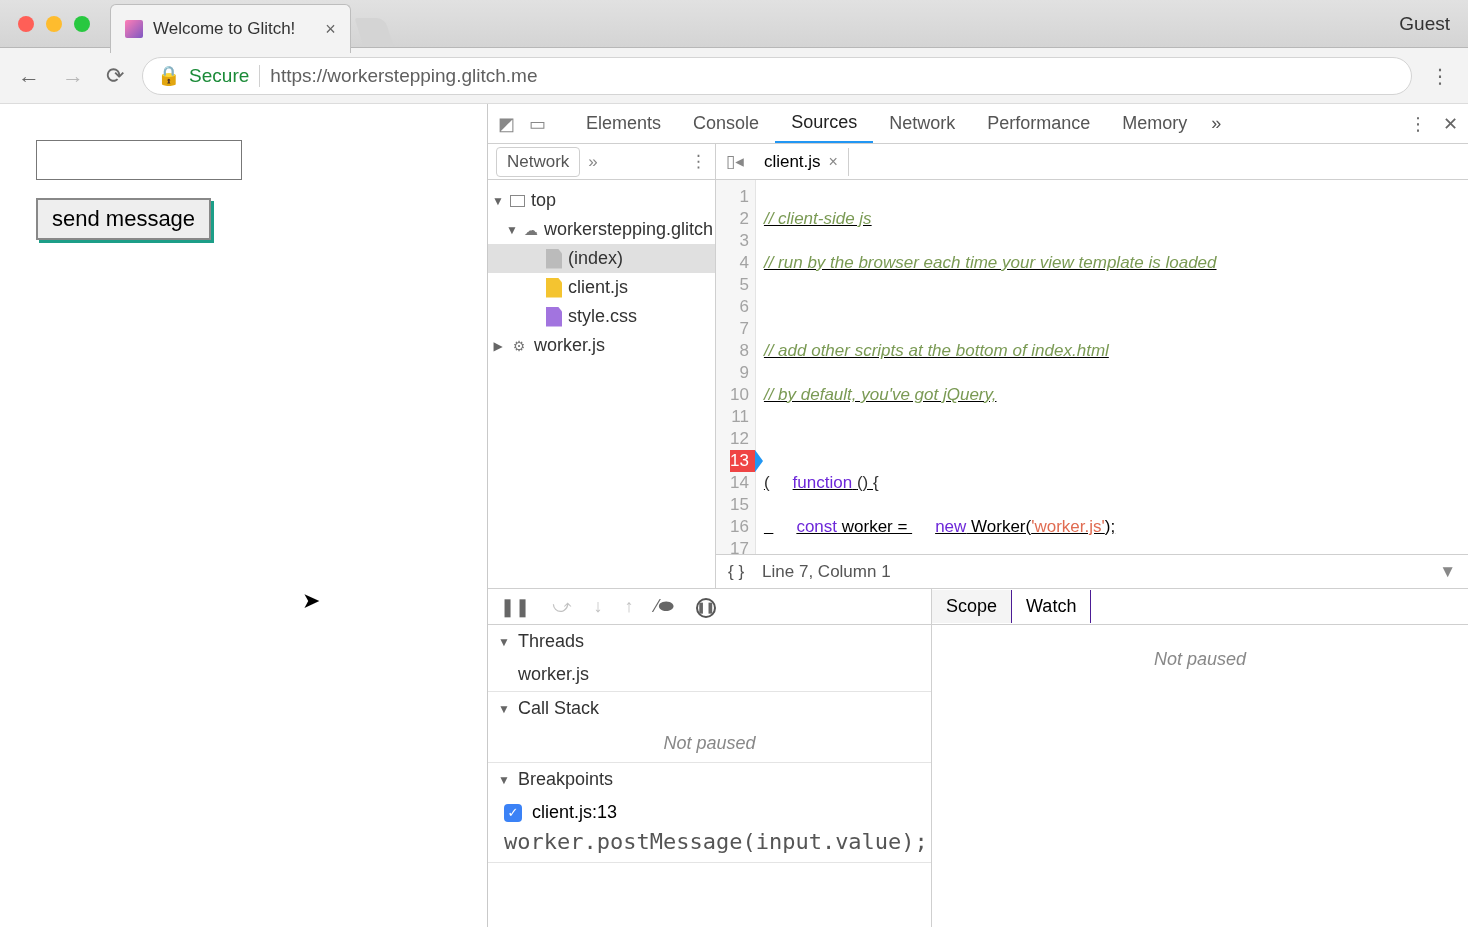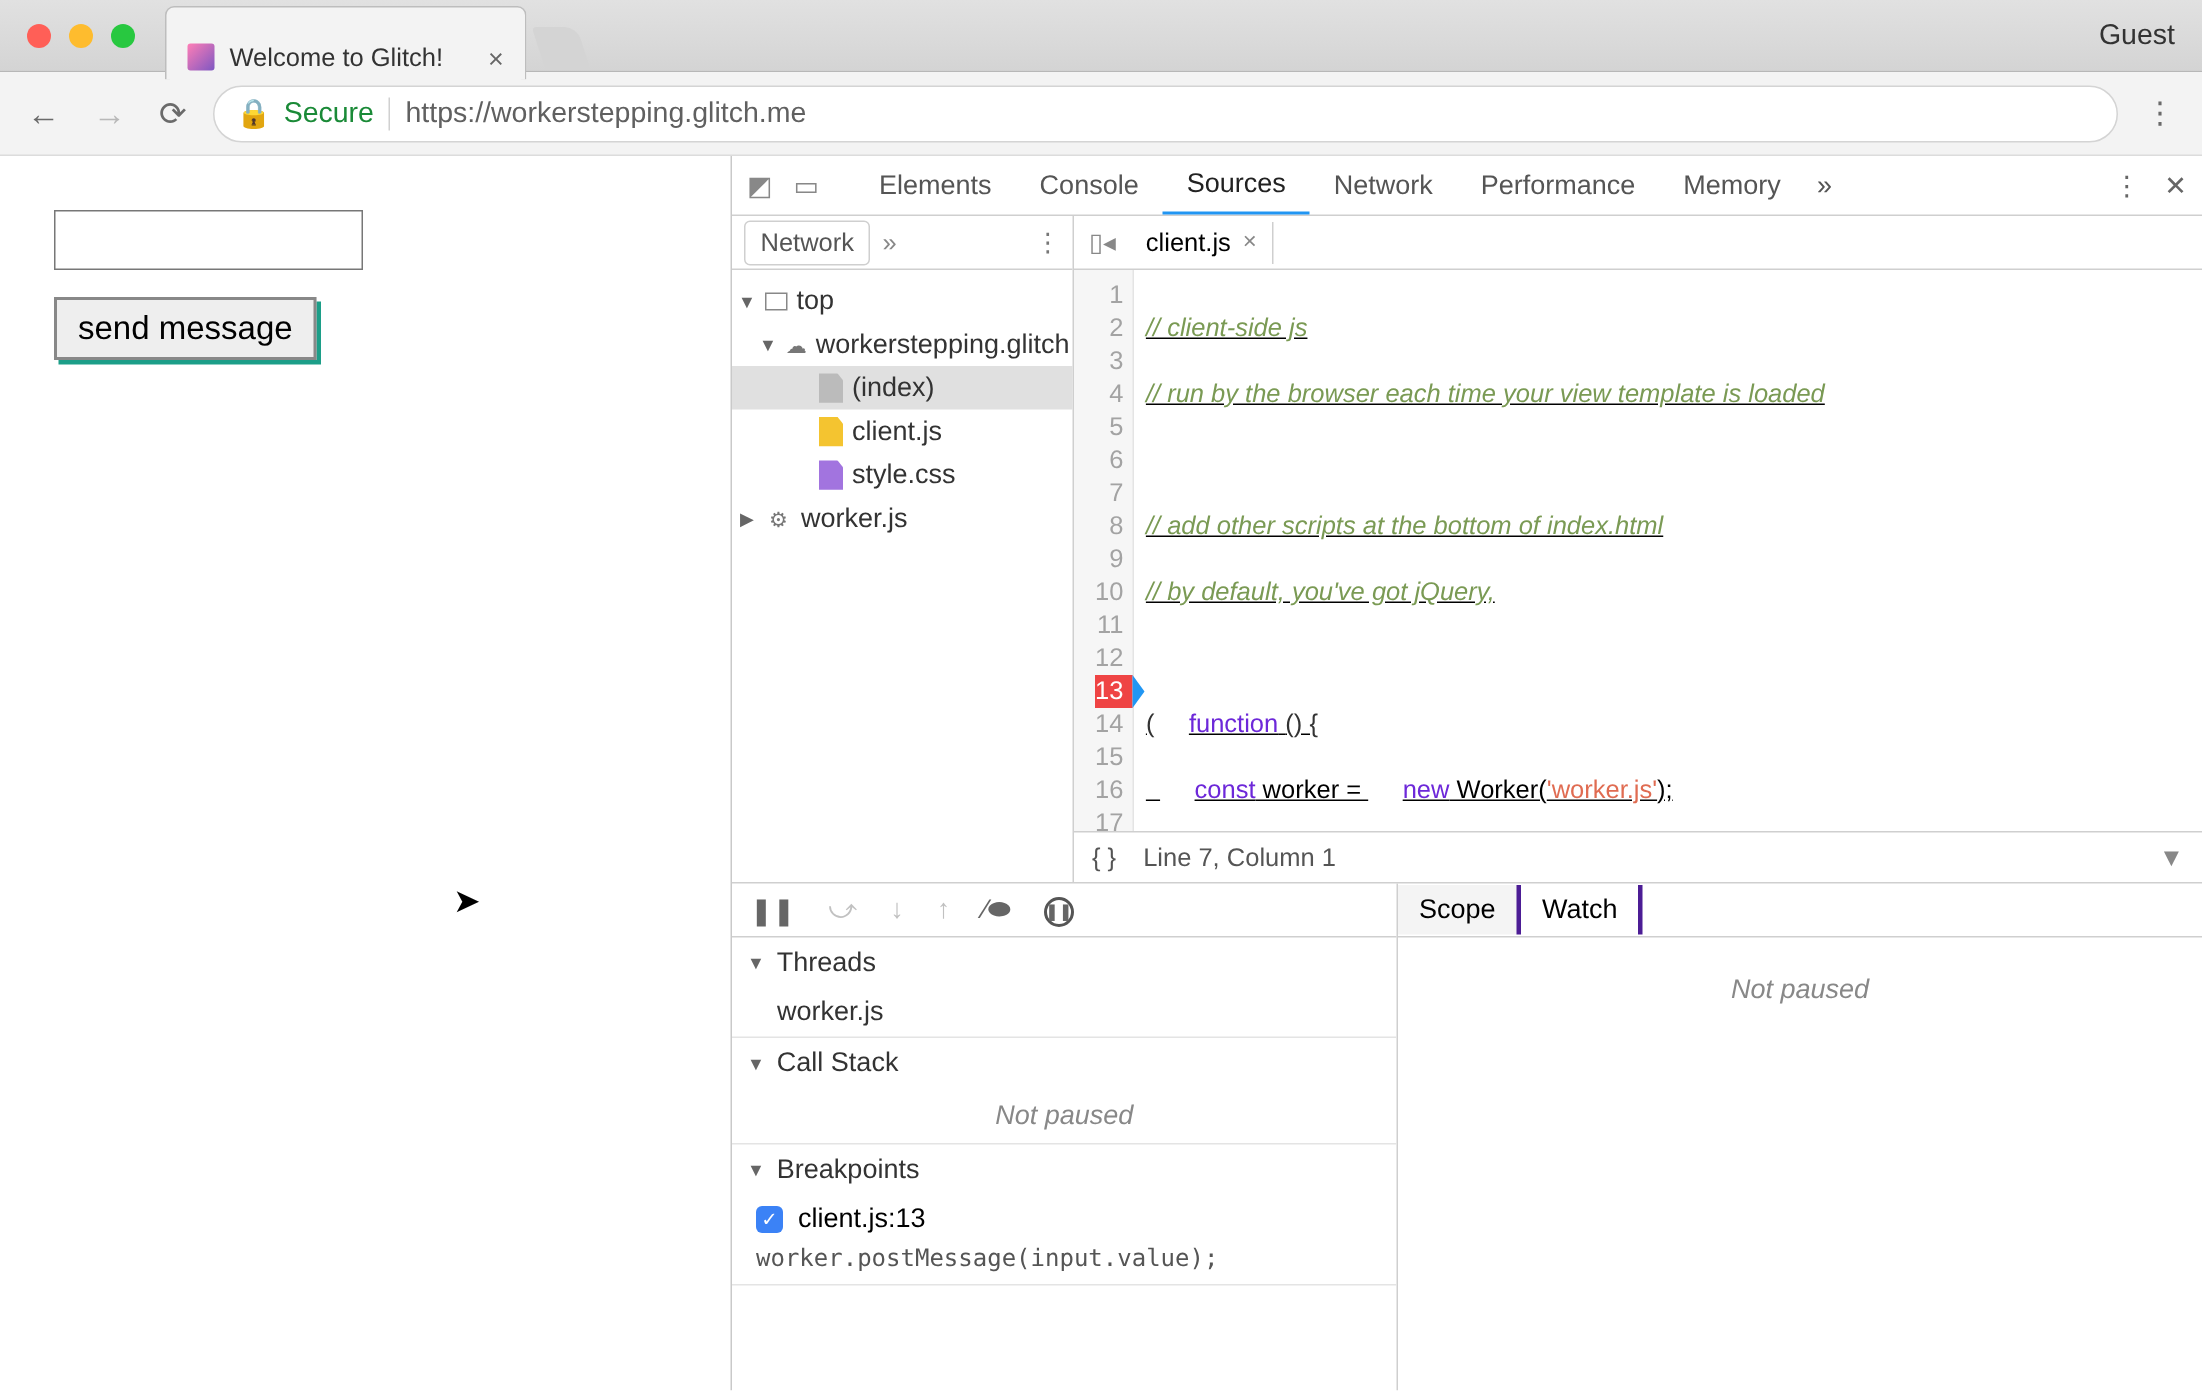--- a/index.html
+++ b/index.html
@@ -3,21 +3,21 @@
 <meta charset="utf-8">
 <style>
 * { margin: 0; padding: 0; box-sizing: border-box; font-family: -apple-system, BlinkMacSystemFont, "Segoe UI", Arial, sans-serif; }
 body { width: 1468px; height: 927px; background: #fff; overflow: hidden; position: relative; }
 
 
 .titlebar { height: 48px; background: linear-gradient(#e1e1e1,#d4d4d4); display: flex; align-items: center; padding: 0 18px; border-bottom: 1px solid #b7b7b7; }
 .traffic { display: flex; gap: 12px; margin-right: 20px; }
 .dot { width: 16px; height: 16px; border-radius: 50%; }
 .dot.r { background: #ff5f57; } .dot.y { background: #febc2e; } .dot.g { background: #28c840; }
-.tab { display: flex; background: #f3f3f3; padding: 24px 14px; border-radius: 6px 6px 0 0; height: 38px; margin-top: 10px; border: 1px solid #bdbdbd; border-bottom: none; }
+.tab { display: flex; align-items: center; background: #f3f3f3; padding: 24px 14px; border-radius: 6px 6px 0 0; height: 38px; margin-top: 10px; border: 1px solid #bdbdbd; border-bottom: none; }
 .favicon { width: 18px; height: 18px; background: linear-gradient(135deg,#ff7eb6,#7e57c2); border-radius: 2px; margin-right: 10px; }
 .tab-title { font-size: 17px; color: #333; }
 .tab-close { margin-left: 30px; color: #666; font-size: 18px; }
 .new-tab { width: 30px; height: 28px; background: #d4d4d4; margin-left: 8px; margin-top: 16px; border-radius: 3px 8px 0 0; transform: skewX(18deg); }
 .guest { margin-left: auto; font-size: 19px; color: #333; }
 
 .urlbar { height: 56px; background: #f3f3f3; display: flex; align-items: center; padding: 0 14px; border-bottom: 1px solid #dcdcdc; gap: 14px; }
 .nav-arrow, .reload { color: #6a6a6a; font-size: 22px; padding: 4px; cursor: pointer; }
 .nav-arrow.fwd { color: #b8b8b8; }
 .omnibox { flex: 1; height: 38px; background: #fff; border: 1px solid #d4d4d4; border-radius: 20px; display: flex; align-items: center; padding: 0 14px; font-size: 19px; }
@@ -92,25 +92,25 @@
 .round { border: 2px solid #555; width: 20px; height: 20px; border-radius: 50%; display: inline-flex; align-items: center; justify-content: center; font-size: 11px; }
 .section { border-bottom: 1px solid #e4e4e4; }
 .sec-hdr { padding: 6px 10px; display: flex; align-items: center; gap: 8px; font-size: 18px; color: #333; }
 .sec-tw { color: #666; font-size: 12px; }
 .itemrow { padding: 6px 10px 6px 30px; font-size: 18px; color: #333; display: flex; align-items: center; gap: 10px; }
 .itemrow.active::before { content: "➤"; color: #2196f3; font-size: 14px; margin-right: -2px; margin-left: -20px; }
 .itemrow.dim { padding-left: 30px; }
 .not-paused { text-align: center; color: #888; font-style: italic; padding: 8px; font-size: 18px; }
 .bp-item { padding: 6px 10px 6px 16px; font-size: 18px; display: flex; align-items: center; gap: 10px; }
 .cb { width: 18px; height: 18px; border-radius: 4px; background: #3b82f6; color: #fff; display: inline-flex; align-items: center; justify-content: center; font-size: 13px; }
-.bp-code { padding: 0 10px 8px 16px; font-family: Menlo, monospace; font-size: 16px; color: #555; }
+.bp-code { padding: 0 10px 8px 16px; font-family: Menlo, monospace; font-size: 22px; color: #555; }
 
 .dbg-right { flex: 1; display: flex; flex-direction: column; }
 .sw-tabs { height: 36px; border-bottom: 1px solid #cfcfcf; display: flex; align-items: center; font-size: 18px; }
-.sw-tab { padding: 6px 14px; border-right: 3px solid #4c1d95; cursor: pointer; text-align: center; }
+.sw-tab { padding: 6px 14px; border-right: 1px solid #4c1d95; cursor: pointer; text-align: center; }
 .sw-tab.active { background: #f4f4f4; }
 .sw-body { flex: 1; display: flex; align-items: flex-start; justify-content: center; padding-top: 16px; }
 
 .cursor { position: absolute; left: 302px; top: 588px; font-size: 22px; color: #000; pointer-events: none; }
 </style>
 </head>
 <body>
 
 <div class="titlebar">
   <div class="traffic">

